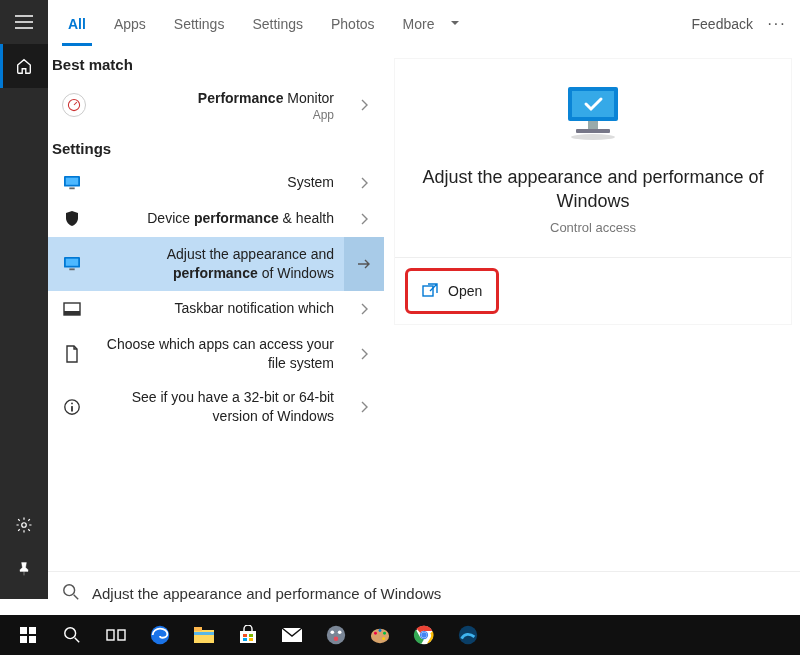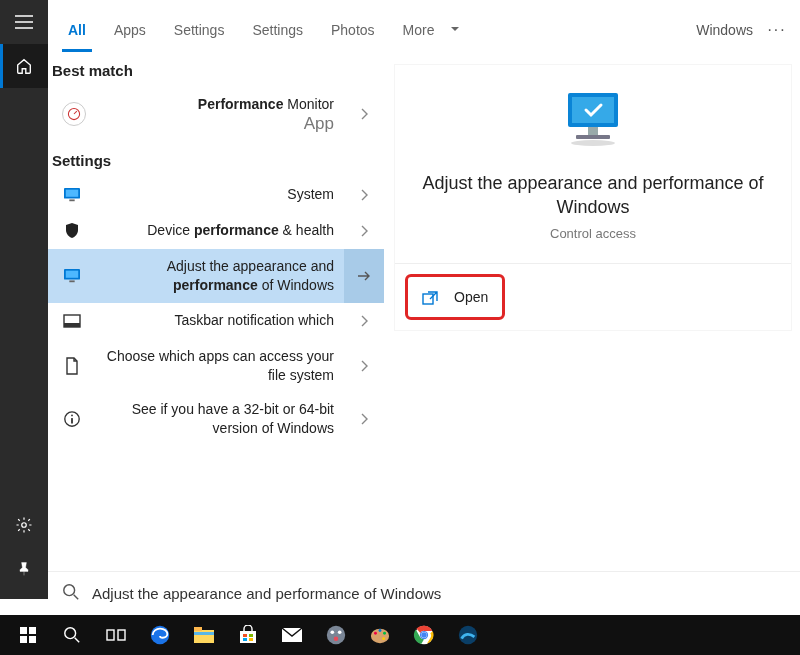--- a/index.html
+++ b/index.html
@@ -6,21 +6,21 @@
     body { width: 800px; height: 655px; background: #fff; overflow: hidden; position: relative; }
 
     .left-rail { position: absolute; left: 0; top: 0; width: 48px; height: 599px; background: #2b2b2b; display: flex; flex-direction: column; align-items: center; }
     .rail-top { display: flex; flex-direction: column; align-items: center; width: 100%; }
     .rail-btn { width: 48px; height: 44px; display: flex; align-items: center; justify-content: center; color: #fff; cursor: pointer; }
     .rail-btn.active { background: #1a1a1a; }
     .rail-home { position: relative; }
     .rail-home::before { content: ""; position: absolute; left: 0; top: 0; width: 3px; height: 44px; background: #0078d4; }
     .rail-bottom { margin-top: auto; display: flex; flex-direction: column; align-items: center; width: 100%; padding-bottom: 8px; }
 
-    .main { position: absolute; left: 48px; top: 8px; right: 0; height: 599px; display: flex; flex-direction: column; background: #fff; }
+    .main { position: absolute; left: 48px; top: 2px; right: 0; height: 599px; display: flex; flex-direction: column; background: #fff; }
 
     .tabs { display: flex; align-items: center; height: 44px; padding: 0 14px; position: relative; border-bottom: 1px solid transparent; }
     .tab { font-size: 14px; color: #666; padding: 0 6px; margin-right: 16px; height: 44px; display: flex; align-items: center; cursor: pointer; position: relative; }
     .tab.active { color: #0078d4; font-weight: 600; }
     .tab.active::after { content: ""; position: absolute; left: 0; right: 0; bottom: 0; height: 3px; background: #0078d4; }
     .more-dd { display: flex; align-items: center; gap: 16px; }
     .feedback { margin-left: auto; font-size: 14px; color: #555; cursor: pointer; margin-right: 14px; }
     .ellipsis { color: #555; cursor: pointer; font-size: 16px; letter-spacing: 1px; }
 
     .content { flex: 1; display: flex; overflow: hidden; }
@@ -29,33 +29,33 @@
 
     .section-header { font-size: 15px; font-weight: 600; color: #222; padding: 10px 4px 8px; }
 
     .result-item { display: flex; align-items: center; padding: 8px 10px 8px 14px; cursor: pointer; position: relative; text-align: right; }
     .result-item.selected { background: #bfdcf5; }
     .result-item .chev-box { position: absolute; right: 0; top: 0; bottom: 0; width: 40px; display: flex; align-items: center; justify-content: center; }
     .result-item.selected .chev-box { background: #a8cbe8; }
     .result-icon { width: 20px; height: 20px; flex-shrink: 0; margin-right: 12px; display: flex; align-items: center; justify-content: center; }
     .result-text { flex: 1; padding-right: 40px; }
     .result-title { font-size: 14px; color: #222; line-height: 1.35; }
-    .result-sub { font-size: 17px; color: #777; }
+    .result-sub { font-size: 12px; color: #777; }
     .chevron { color: #888; }
 
     .big-icon { width: 24px; height: 24px; border-radius: 50%; border: 1px solid #ccc; display: flex; align-items: center; justify-content: center; margin-right: 12px; }
 
     
     .detail-card { border: 1px solid rgba(0,0,0,0.04); background: #fff; }
     .detail-top { display: flex; flex-direction: column; align-items: center; padding: 24px 24px 22px; }
     .monitor { margin-bottom: 18px; }
     .detail-title { font-size: 18px; color: #222; text-align: center; margin-bottom: 6px; line-height: 1.35; }
     .detail-sub { font-size: 13px; color: #777; }
     .detail-actions { border-top: 1px solid #eee; padding: 10px; }
-    .action-btn { display: flex; align-items: flex-end; gap: 16px; padding: 8px 10px; cursor: pointer; font-size: 14px; color: #222; width: fit-content; }
+    .action-btn { display: flex; align-items: flex-start; gap: 10px; padding: 8px 10px; cursor: pointer; font-size: 14px; color: #222; width: fit-content; }
     .highlight-box { border: 3px solid #e02626; border-radius: 6px; padding: 4px; display: inline-block; }
 
     .search-bar { position: absolute; left: 48px; right: 0; top: 571px; height: 44px; display: flex; align-items: center; padding: 0 14px; background: #fff; border-top: 1px solid #eee; font-size: 15px; color: #333; }
     .search-bar .sicon { margin-right: 12px; color: #555; }
 
     .taskbar { position: absolute; left: 0; right: 0; bottom: 0; height: 40px; background: #101010; display: flex; align-items: center; padding: 0 6px; gap: 0; }
     .tb-btn { width: 44px; height: 40px; display: flex; align-items: center; justify-content: center; cursor: pointer; }
     .tb-btn svg, .tb-btn span { color: #fff; }
 
     b { font-weight: 600; }
@@ -98,21 +98,21 @@
     <div class="tab">Apps</div>
     <div class="tab">Settings</div>
     <div class="tab">Settings</div>
     <div class="tab">Photos</div>
     <div class="tab more-dd">
       <span>More</span>
       <svg width="8" height="5" viewBox="0 0 8 5">
           <path d="M0 0l4 4 4-4z" fill="#666"></path>
         </svg>
     </div>
-    <div class="feedback">Windows</div>
+    <div class="feedback">Feedback</div>
     <div class="ellipsis">···</div>
   </div>
 
   <div class="content">
 
     <div class="results">
       <div class="section-header">Best match</div>
 
       <div class="result-item">
         <div class="big-icon">

